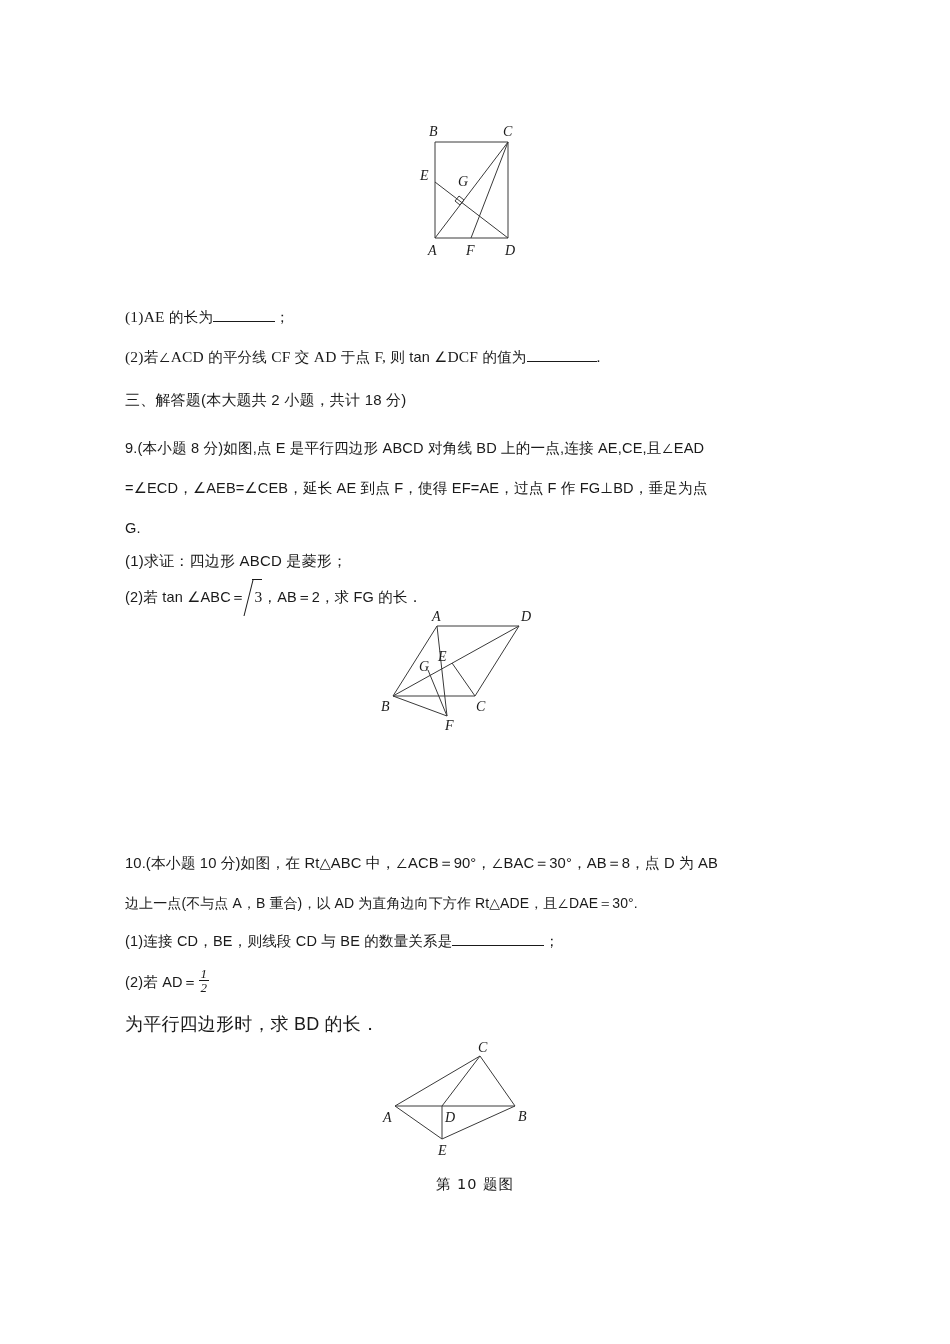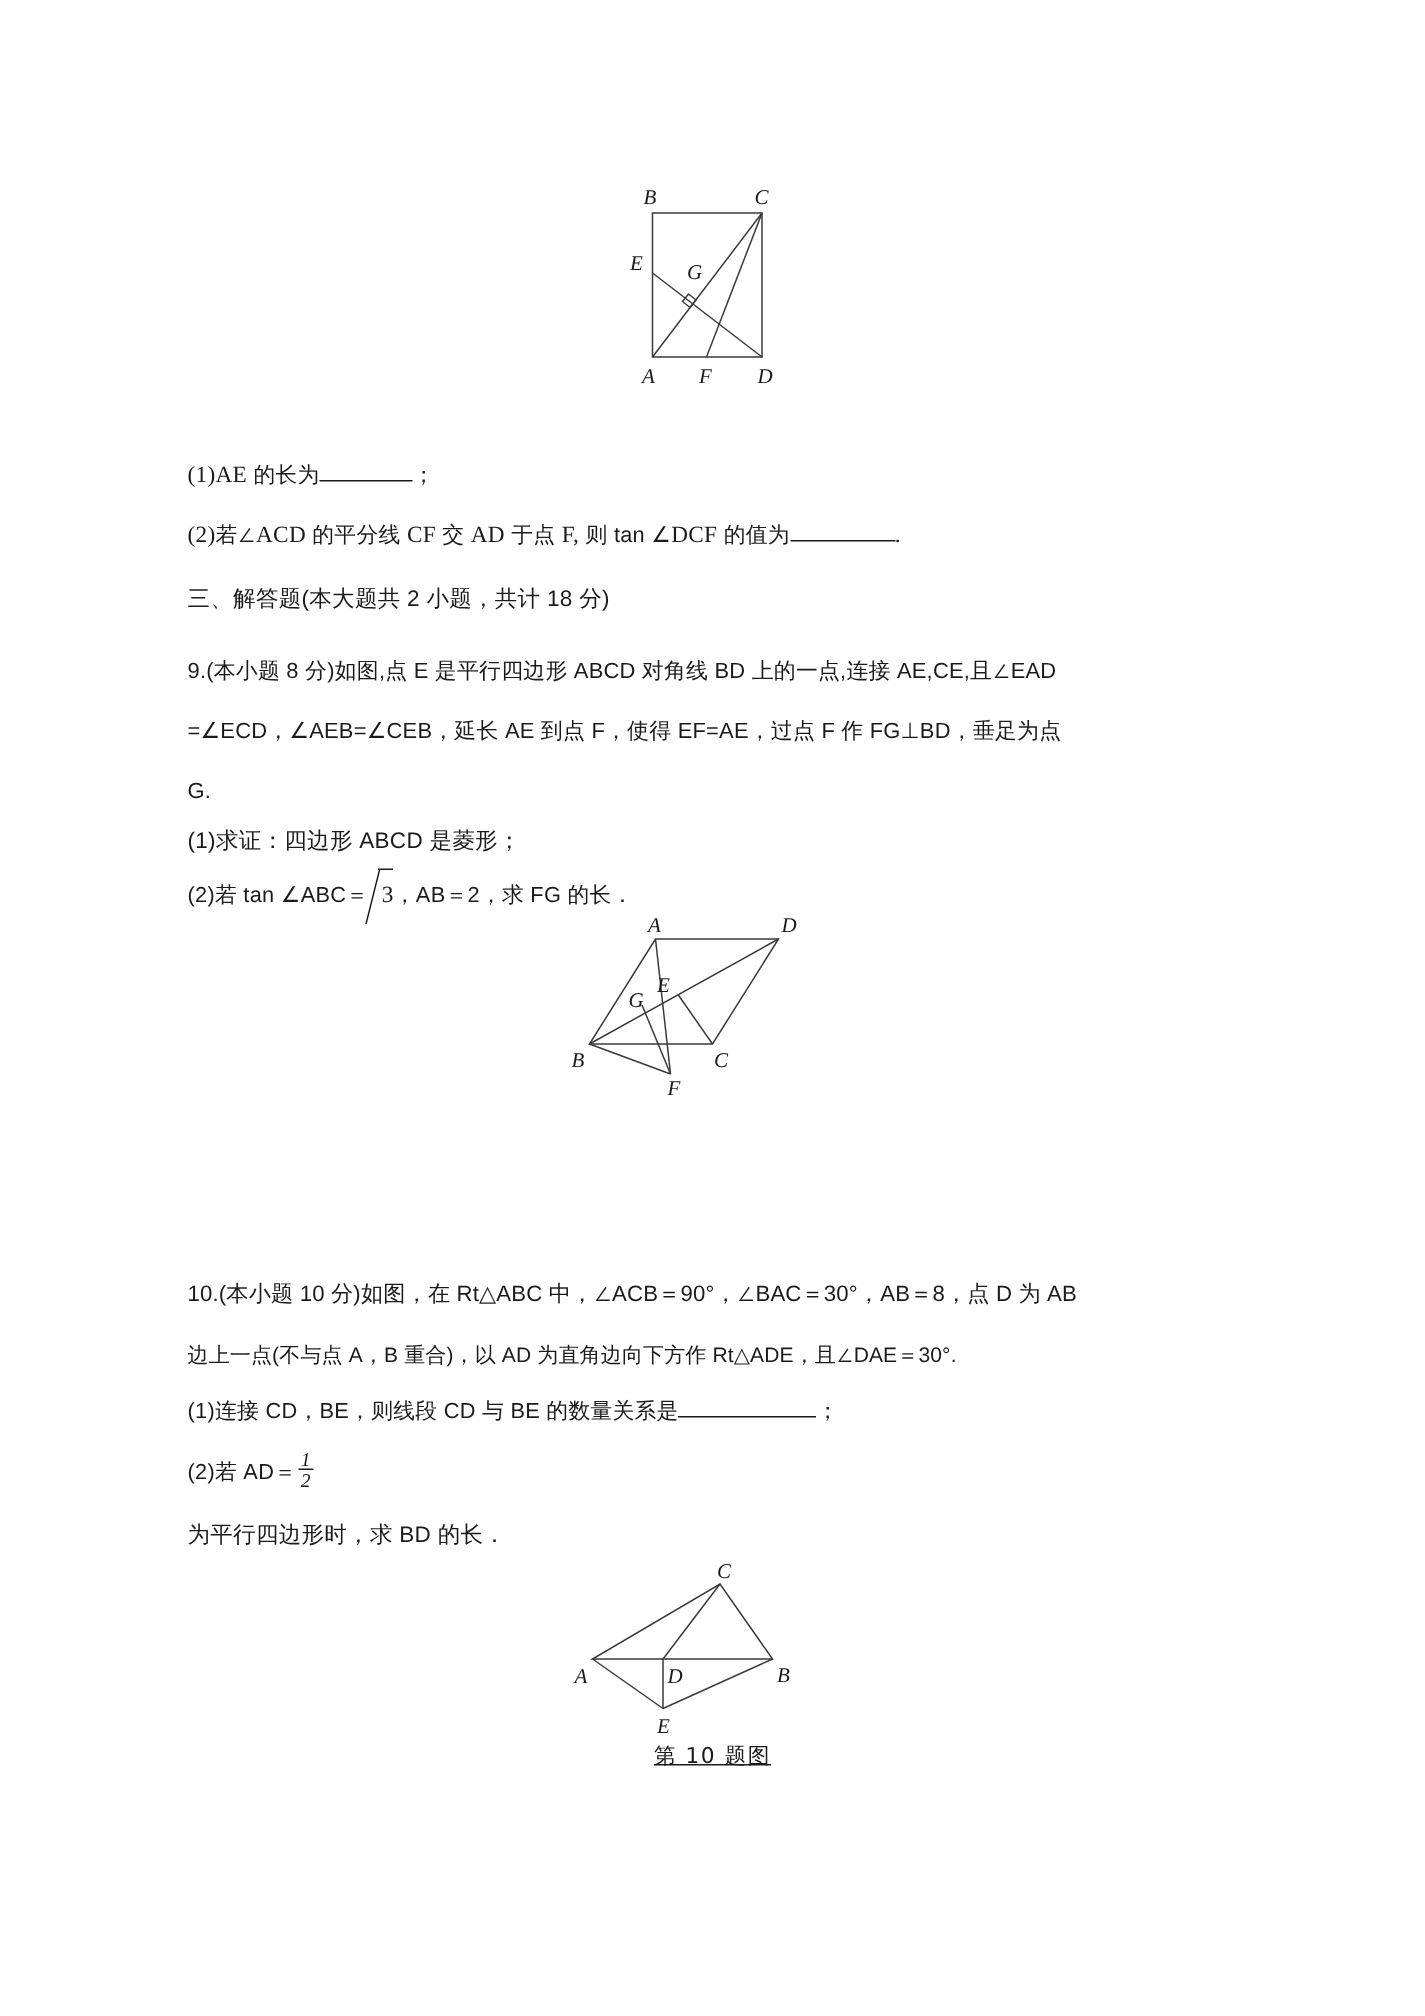--- a/index.html
+++ b/index.html
@@ -193,21 +193,21 @@
     <div class="line han" style="position:absolute; top:843px; left:5px; font-size:14.8px; letter-spacing:0.1px;">10.(本小题 10 分)如图，在 Rt△ABC 中，∠ACB＝90°，∠BAC＝30°，AB＝8，点 D 为 AB</div>
     <div class="line han" style="position:absolute; top:883px; left:5px; font-size:14px; letter-spacing:0.1px;">边上一点(不与点 A，B 重合)，以 AD 为直角边向下方作 Rt△ADE，且∠DAE＝30°.</div>
 
     <div class="line" style="position:absolute; top:921px; left:5px;">
       <span class="han">(1)连接 CD，BE，则线段 CD 与 BE 的数量关系是</span><span class="blank b-long"></span><span class="han">；</span>
     </div>
 
     <div class="line" style="position:absolute; top:962px; left:5px;">
       <span class="han">(2)若 AD＝</span><span class="frac"><span class="num">1</span><span class="den">2</span></span>
     </div>
-    <div class="line han" style="position:absolute; top:1004px; left:5px; font-size:15px;">为平行四边形时，求 BD 的长．</div>
+    <div class="line han" style="position:absolute; top:1004px; left:5px; font-size:18px;">为平行四边形时，求 BD 的长．</div>
   </div>
 
   <div class="figwrap" style="top:1043px;">
     <svg width="200" height="118" viewBox="0 0 200 118">
 
       <polygon points="20,63 140,63 105,13"></polygon>
 
       <line x1="105" y1="13" x2="67" y2="63"></line>
 
       <line x1="20" y1="63" x2="67" y2="96"></line>
@@ -215,16 +215,16 @@
       <line x1="67" y1="96" x2="140" y2="63"></line>
 
       <line x1="67" y1="63" x2="67" y2="96"></line>
 
       <text class="lbl" x="103" y="9">C</text>
       <text class="lbl" x="8" y="79">A</text>
       <text class="lbl" x="70" y="79">D</text>
       <text class="lbl" x="143" y="78">B</text>
       <text class="lbl" x="63" y="112">E</text>
     </svg>
-    <div class="fig-caption" style="margin-top:0;text-decoration:underline;">第 10 题图</div>
+    <div class="fig-caption" style="margin-top:14px;">第 10 题图</div>
   </div>
 
 </div>
 
 </body></html>

